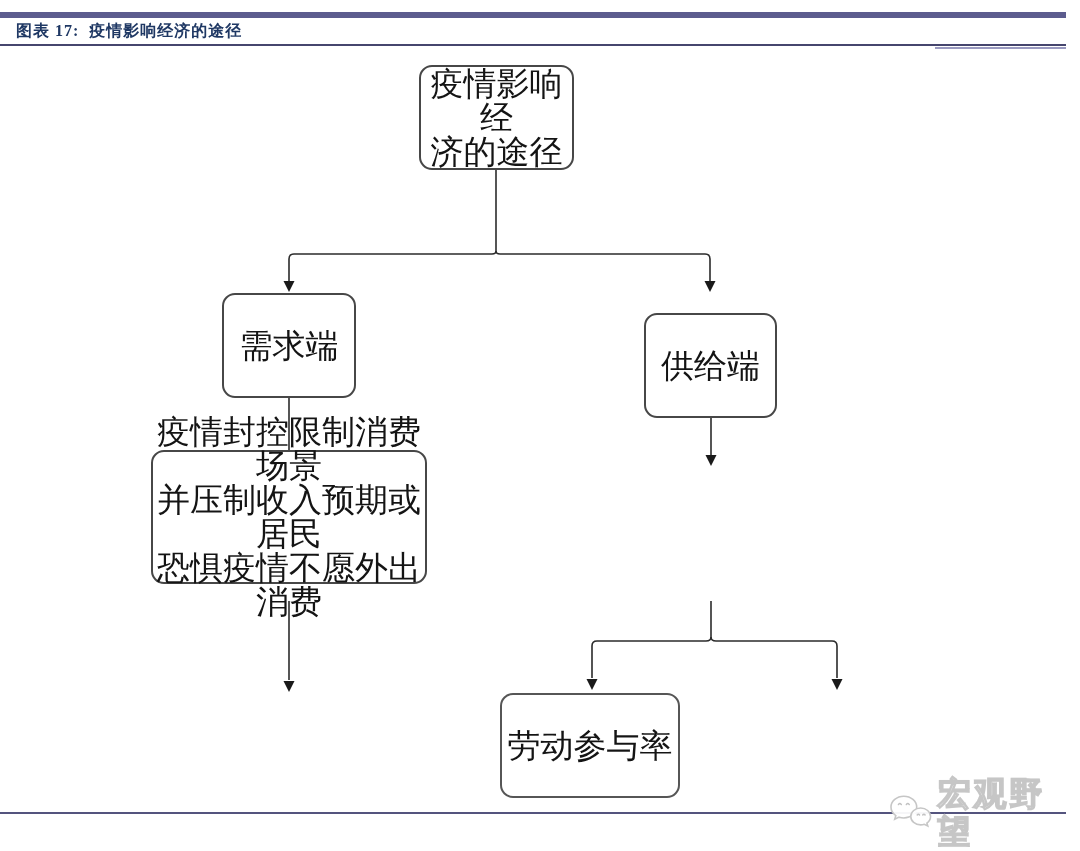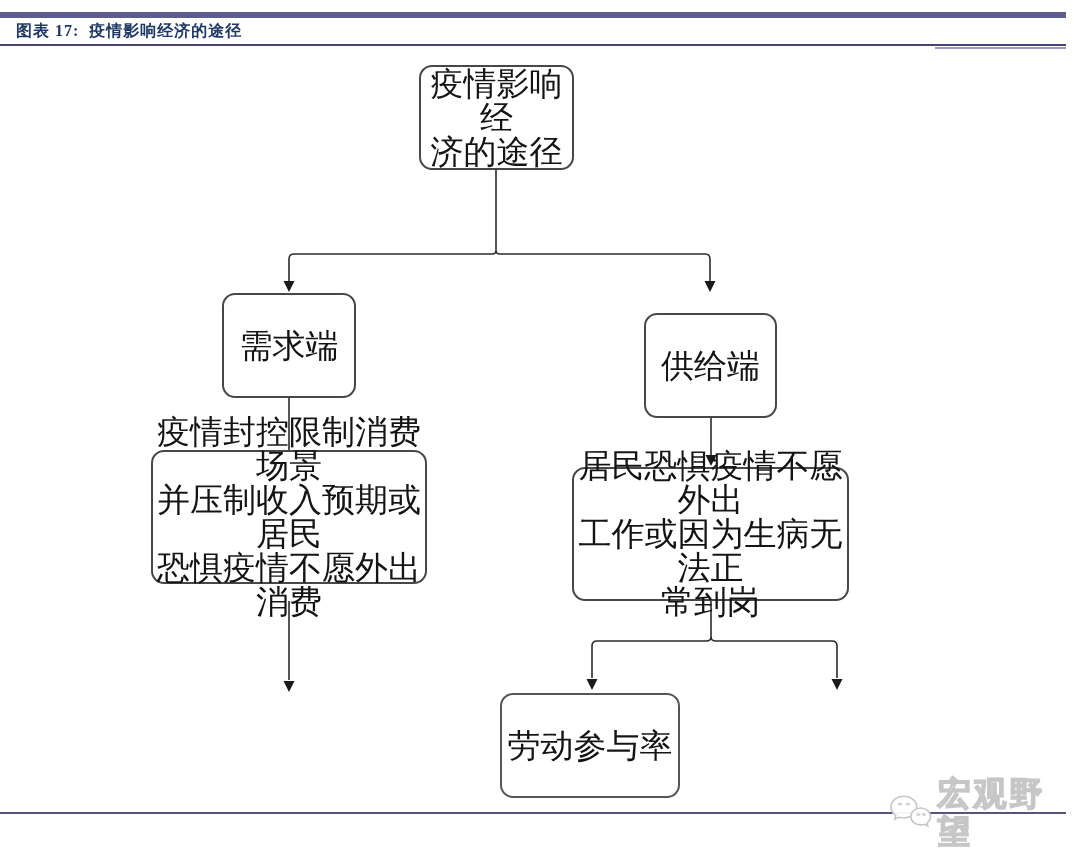--- a/index.html
+++ b/index.html
@@ -111,23 +111,20 @@
     <polygon points="837,690 831.5,679 842.5,679"></polygon>
   </svg>
 
   <div class="node" id="node-root">疫情影响经
 济的途径</div>
   <div class="node" id="node-demand">需求端</div>
   <div class="node" id="node-supply">供给端</div>
   <div class="node" id="node-demand-detail">疫情封控限制消费场景
 并压制收入预期或居民
 恐惧疫情不愿外出消费</div>
-  <div class="node" id="node-supply-detail">居民恐惧疫情不愿外出
-工作或因为生病无法正
-常到岗</div>
   <div class="node" id="node-participation">劳动参与率</div>
 
   <div class="bottom-rule"></div>
 
   <div class="watermark">
     <svg class="wechat-icon" width="46" height="42" viewBox="0 0 46 42">
       <g fill="rgba(255,255,255,0.95)" stroke="#c6c6c6" stroke-width="1.6">
         <path d="M16,4 C8.8,4 3,8.9 3,15 C3,18.5 4.9,21.6 7.9,23.6 L6.8,27.4 L11.2,25.2 C12.7,25.7 14.3,26 16,26 C23.2,26 29,21.1 29,15 C29,8.9 23.2,4 16,4 Z"></path>
         <path d="M33,16 C27.5,16 23,19.8 23,24.5 C23,29.2 27.5,33 33,33 C34.3,33 35.6,32.8 36.7,32.4 L40.2,34.1 L39.3,31.2 C41.6,29.6 43,27.2 43,24.5 C43,19.8 38.5,16 33,16 Z"></path>
       </g>

